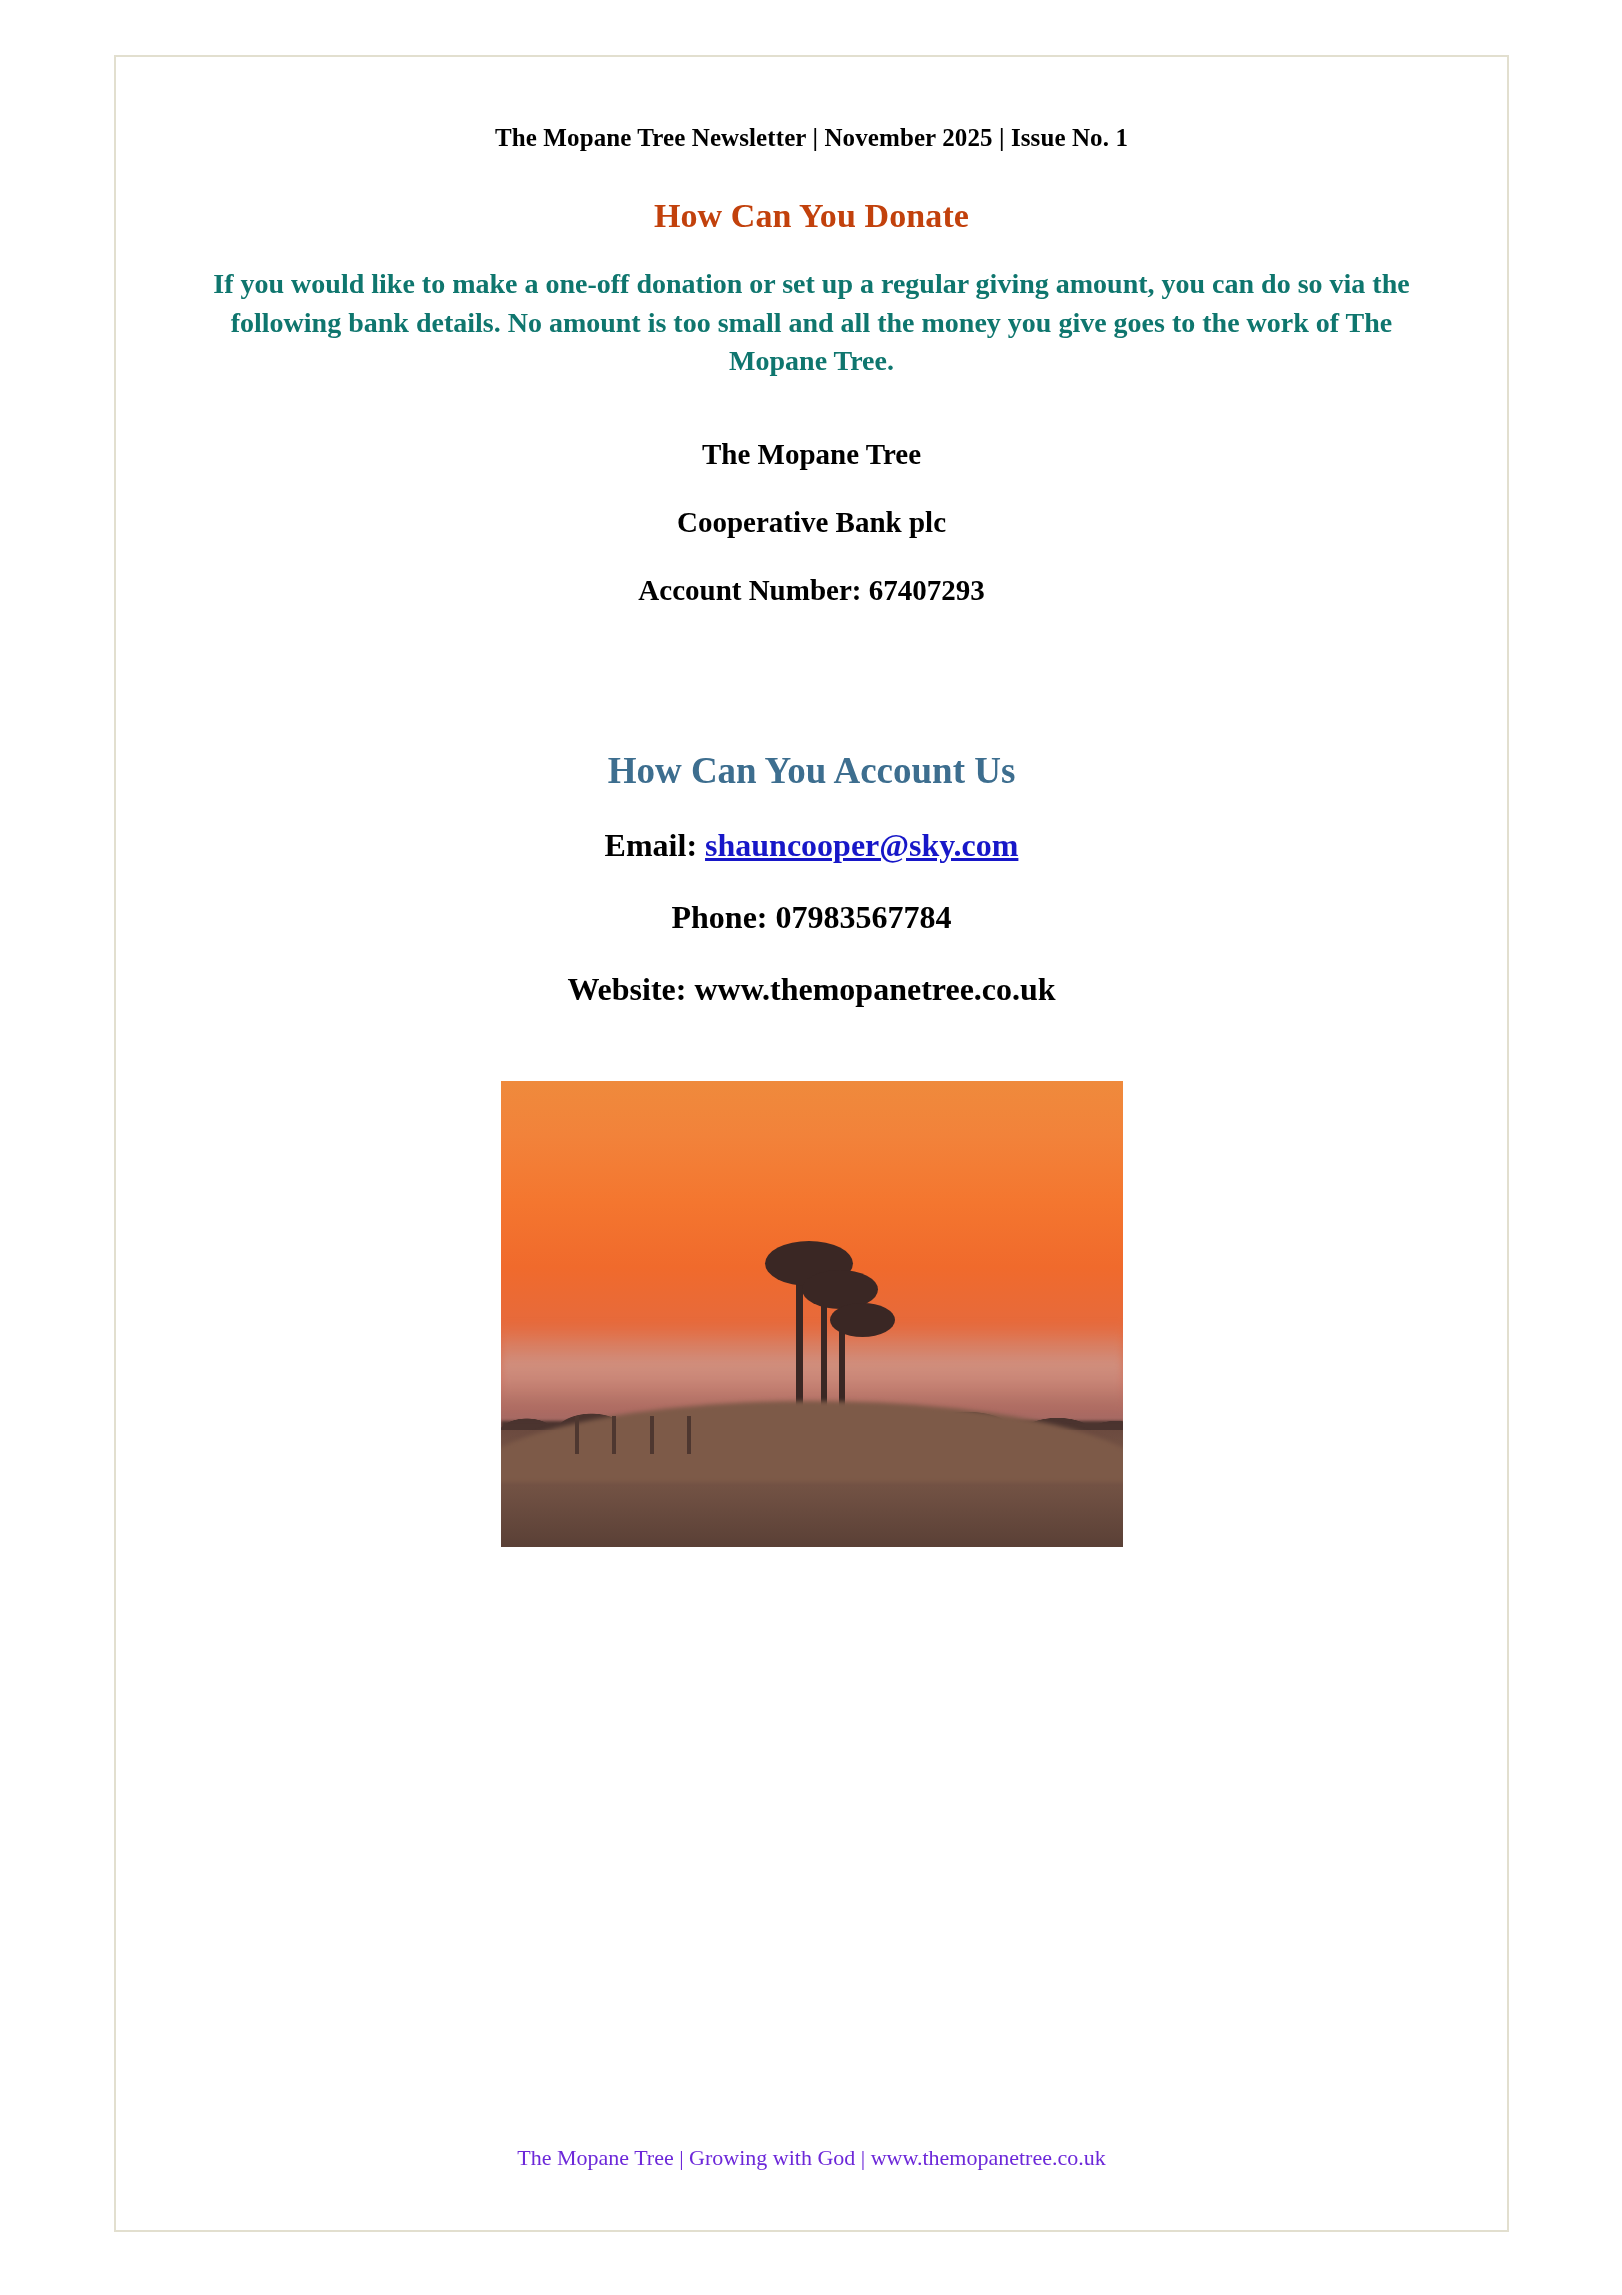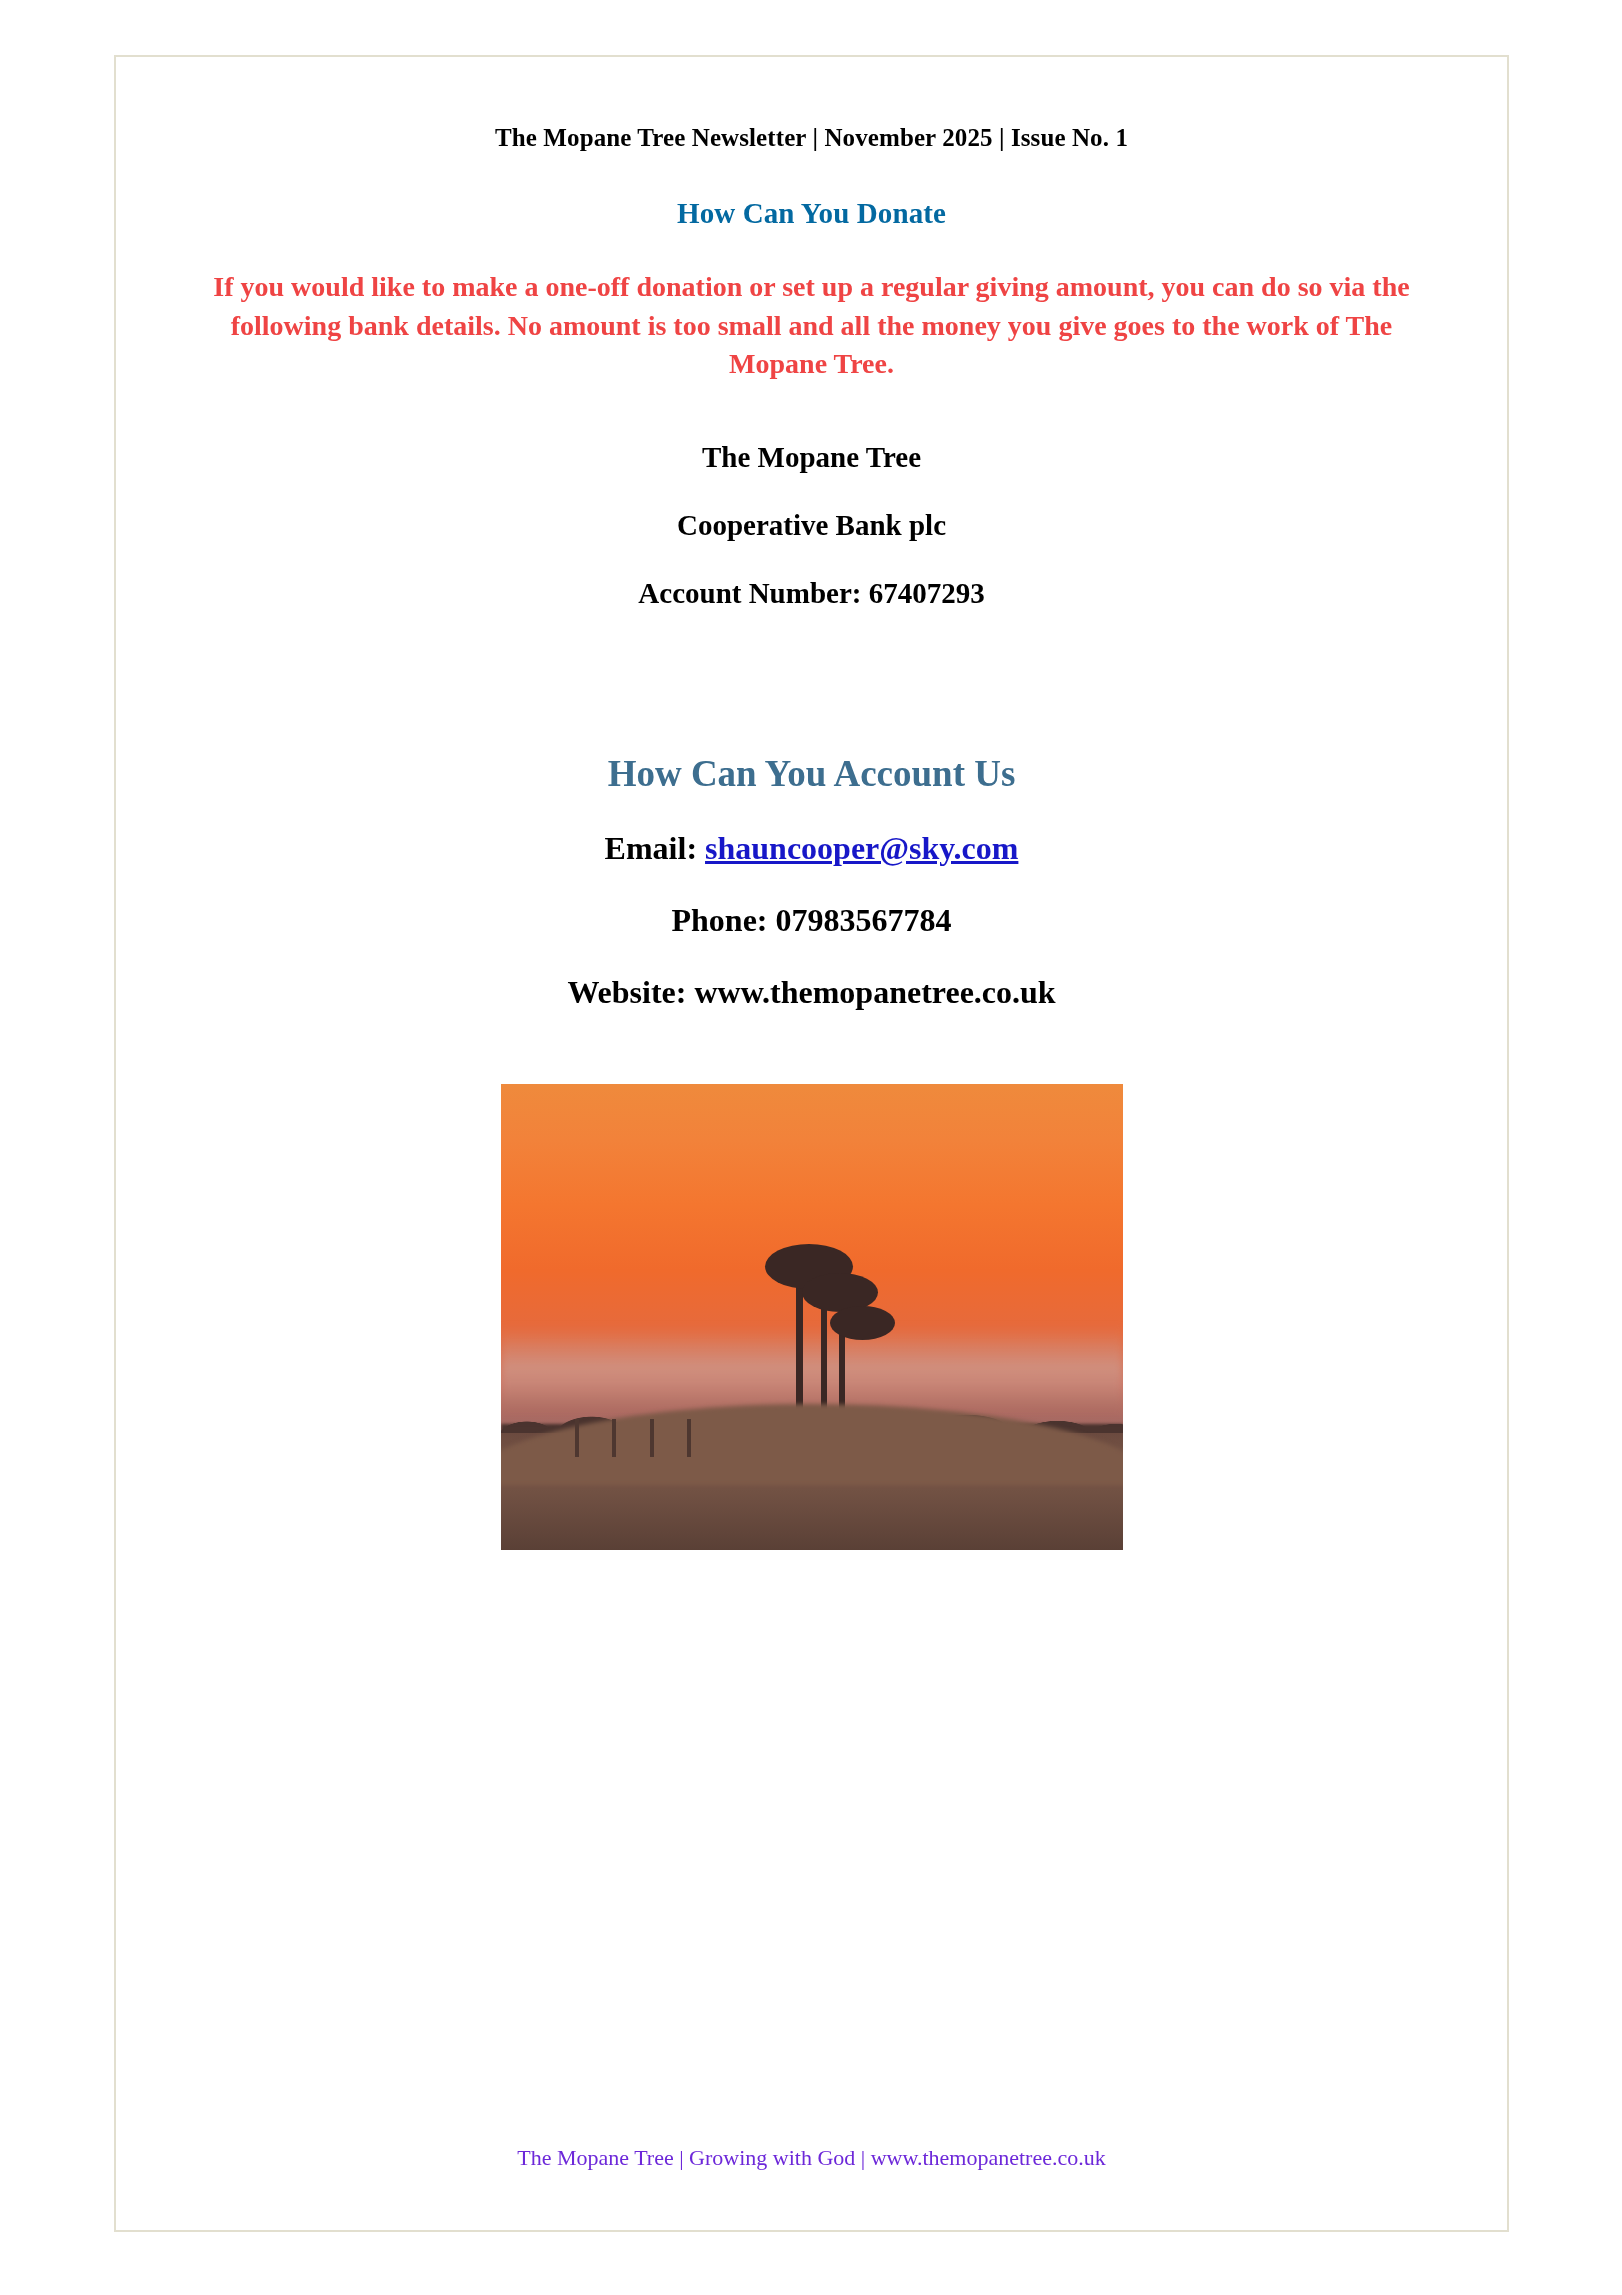--- a/index.html
+++ b/index.html
@@ -40,34 +40,34 @@
     text-align: center;
     font-weight: bold;
     font-size: 25px;
     letter-spacing: 0.1px;
     color: #000;
     margin: 20px 0 0 0;
   }
 
   .h-donate {
     text-align: center;
-    font-size: 29px;
-    font-weight: bold;
-    color: #0369a1;
+    font-size: 34px;
+    font-weight: bold;
+    color: #c2410c;
     margin: 45px 0 0 0;
     letter-spacing: 0.1px;
   }
 
   .intro {
-    margin: 38px 12px 0 12px;
+    margin: 30px 12px 0 12px;
     text-align: center;
     font-size: 28px;
     font-weight: bold;
     line-height: 1.38;
-    color: #ef4444;
+    color: #0f766e;
   }
 
   .bank-line {
     text-align: center;
     font-size: 29px;
     font-weight: bold;
     margin: 35px 0 0 0;
     color: #000;
   }
   .bank-line.first { margin-top: 57px; }

